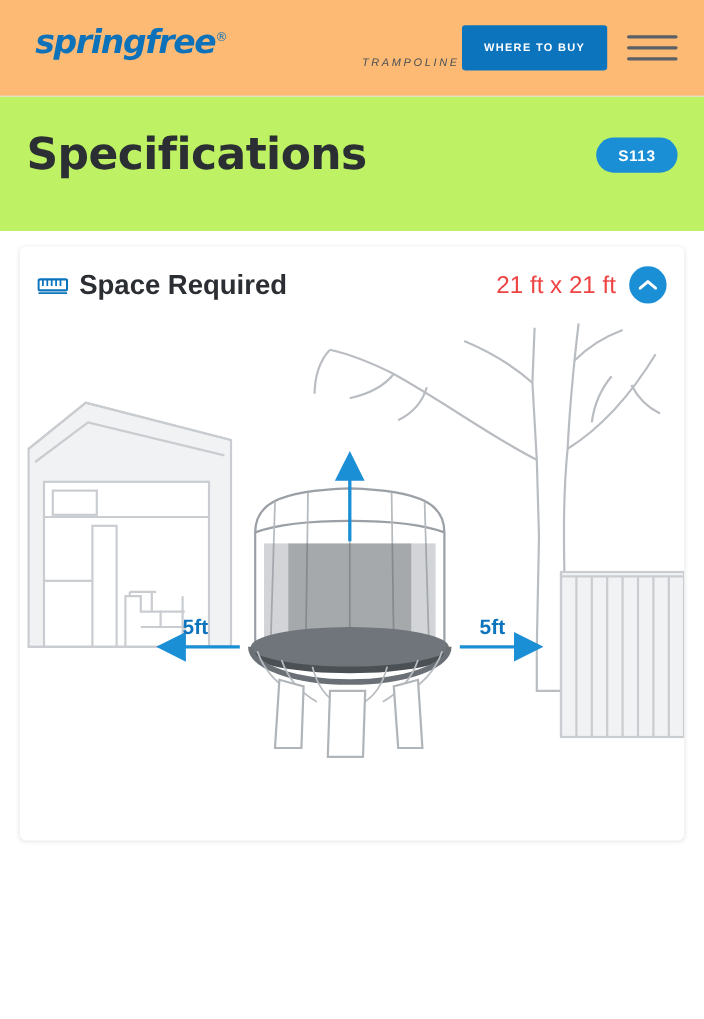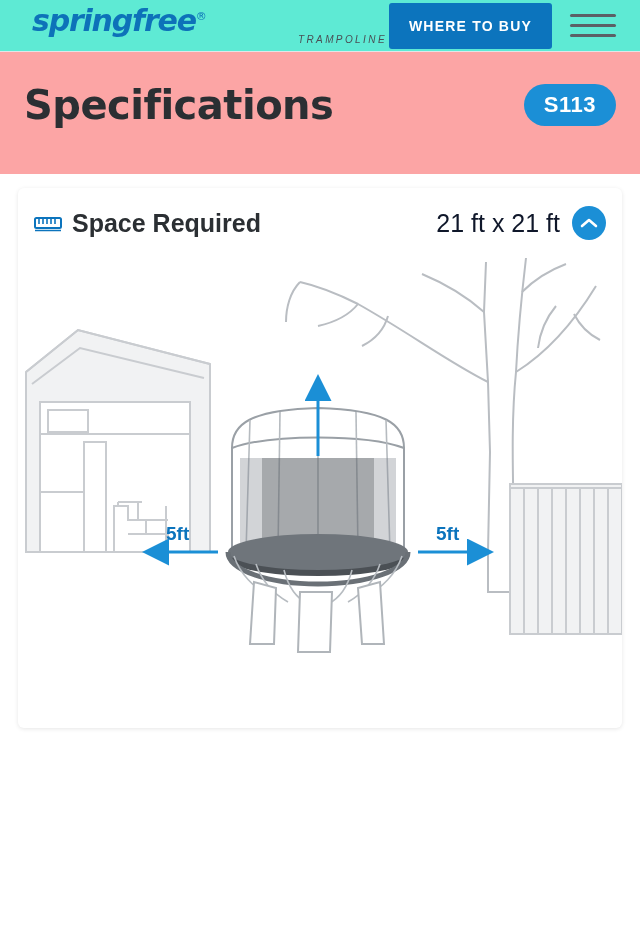--- a/index.html
+++ b/index.html
@@ -6,22 +6,22 @@
   html, body {
     width: 640px;
     height: 926px;
     font-family: "Liberation Sans", sans-serif;
     background: #ffffff;
     overflow: hidden;
   }
 
   
   .header {
-    height: 52px;
-    background: #5eead4;
+    height: 88px;
+    background: #fdba74;
     display: flex;
     align-items: center;
     padding: 0 24px 0 32px;
     border-bottom: 1px solid #e3e5e7;
     position: relative;
   }
   .logo-wrap {
     display: flex;
     flex-direction: column;
     align-items: flex-start;
@@ -48,21 +48,21 @@
     letter-spacing: 2.4px;
     color: #4a4f55;
     align-self: flex-end;
     margin-top: -2px;
     margin-right: 2px;
     font-style: italic;
   }
   .where-to-buy {
     background: #0c74bd;
     color: #ffffff;
-    font-size: 14px;
+    font-size: 10px;
     font-weight: bold;
     letter-spacing: 1.2px;
     padding: 15px 20px;
     border: none;
     border-radius: 3px;
     cursor: pointer;
     white-space: nowrap;
   }
   .menu-btn {
     width: 46px;
@@ -76,40 +76,40 @@
   }
   .menu-btn span {
     display: block;
     height: 3px;
     background: #5b6066;
     border-radius: 2px;
   }
 
   
   .spec-section {
-    background: #fca5a5;
+    background: #bef264;
     padding: 30px 24px 46px 24px;
     position: relative;
   }
   .spec-head {
     display: flex;
     align-items: center;
     justify-content: space-between;
   }
   .spec-title {
     font-family: "DejaVu Sans", sans-serif;
     font-size: 40px;
     font-weight: bold;
     color: #2b2f33;
     letter-spacing: -0.5px;
   }
   .model-badge {
     background: #1b8fd6;
     color: #ffffff;
-    font-size: 22px;
+    font-size: 14px;
     font-weight: bold;
     border-radius: 22px;
     padding: 8px 20px;
     letter-spacing: 0.5px;
   }
   .spec-desc {
     margin-top: 18px;
     font-size: 21px;
     line-height: 1.48;
     color: #3b4046;
@@ -132,22 +132,22 @@
     padding: 18px 16px 12px 16px;
   }
   .ruler-icon { margin-right: 10px; display:flex; align-items:center; }
   .card-title {
     font-size: 25px;
     font-weight: bold;
     color: #2b2f33;
     flex: 1;
   }
   .card-value {
-    font-size: 25px;
-    color: #0f172a;
+    font-size: 22px;
+    color: #ef4444;
     margin-right: 12px;
   }
   .chevron-btn {
     width: 34px;
     height: 34px;
     border-radius: 50%;
     background: #1b8fd6;
     display: flex;
     align-items: center;
     justify-content: center;

